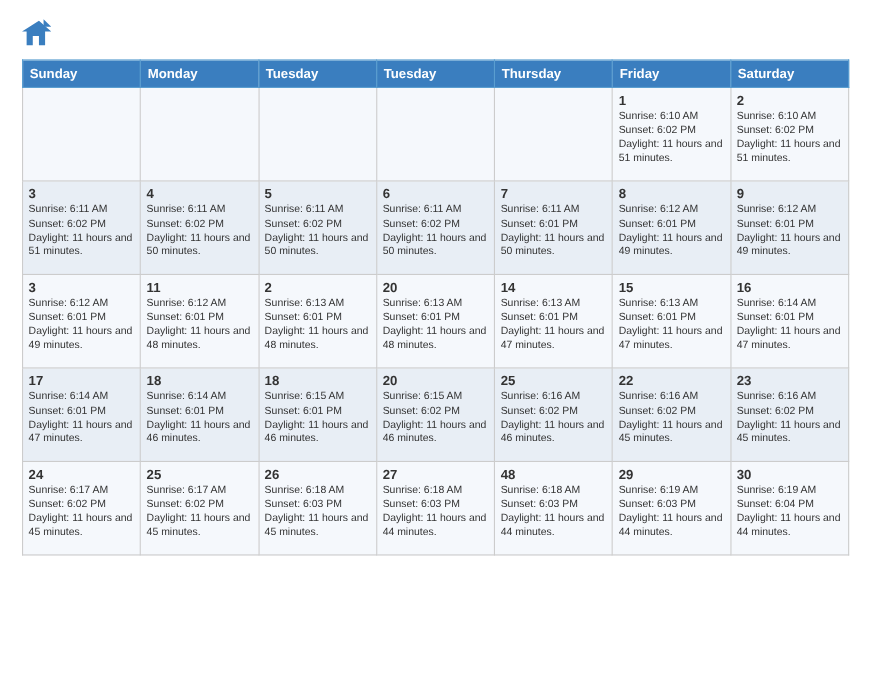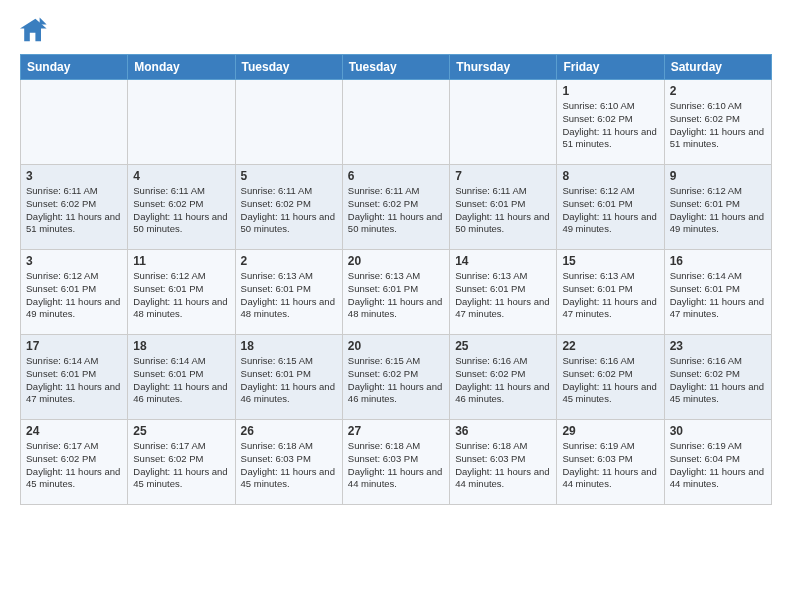--- a/index.html
+++ b/index.html
@@ -295,21 +295,21 @@
             <div class="cell-text">Sunset: 6:03 PM</div>
             <div class="cell-text">Daylight: 11 hours and 45 minutes.</div>
           </td>
           <td>
             <span class="day-num">27</span>
             <div class="cell-text">Sunrise: 6:18 AM</div>
             <div class="cell-text">Sunset: 6:03 PM</div>
             <div class="cell-text">Daylight: 11 hours and 44 minutes.</div>
           </td>
           <td>
-            <span class="day-num">36</span>
+            <span class="day-num">48</span>
             <div class="cell-text">Sunrise: 6:18 AM</div>
             <div class="cell-text">Sunset: 6:03 PM</div>
             <div class="cell-text">Daylight: 11 hours and 44 minutes.</div>
           </td>
           <td>
             <span class="day-num">29</span>
             <div class="cell-text">Sunrise: 6:19 AM</div>
             <div class="cell-text">Sunset: 6:03 PM</div>
             <div class="cell-text">Daylight: 11 hours and 44 minutes.</div>
           </td>

